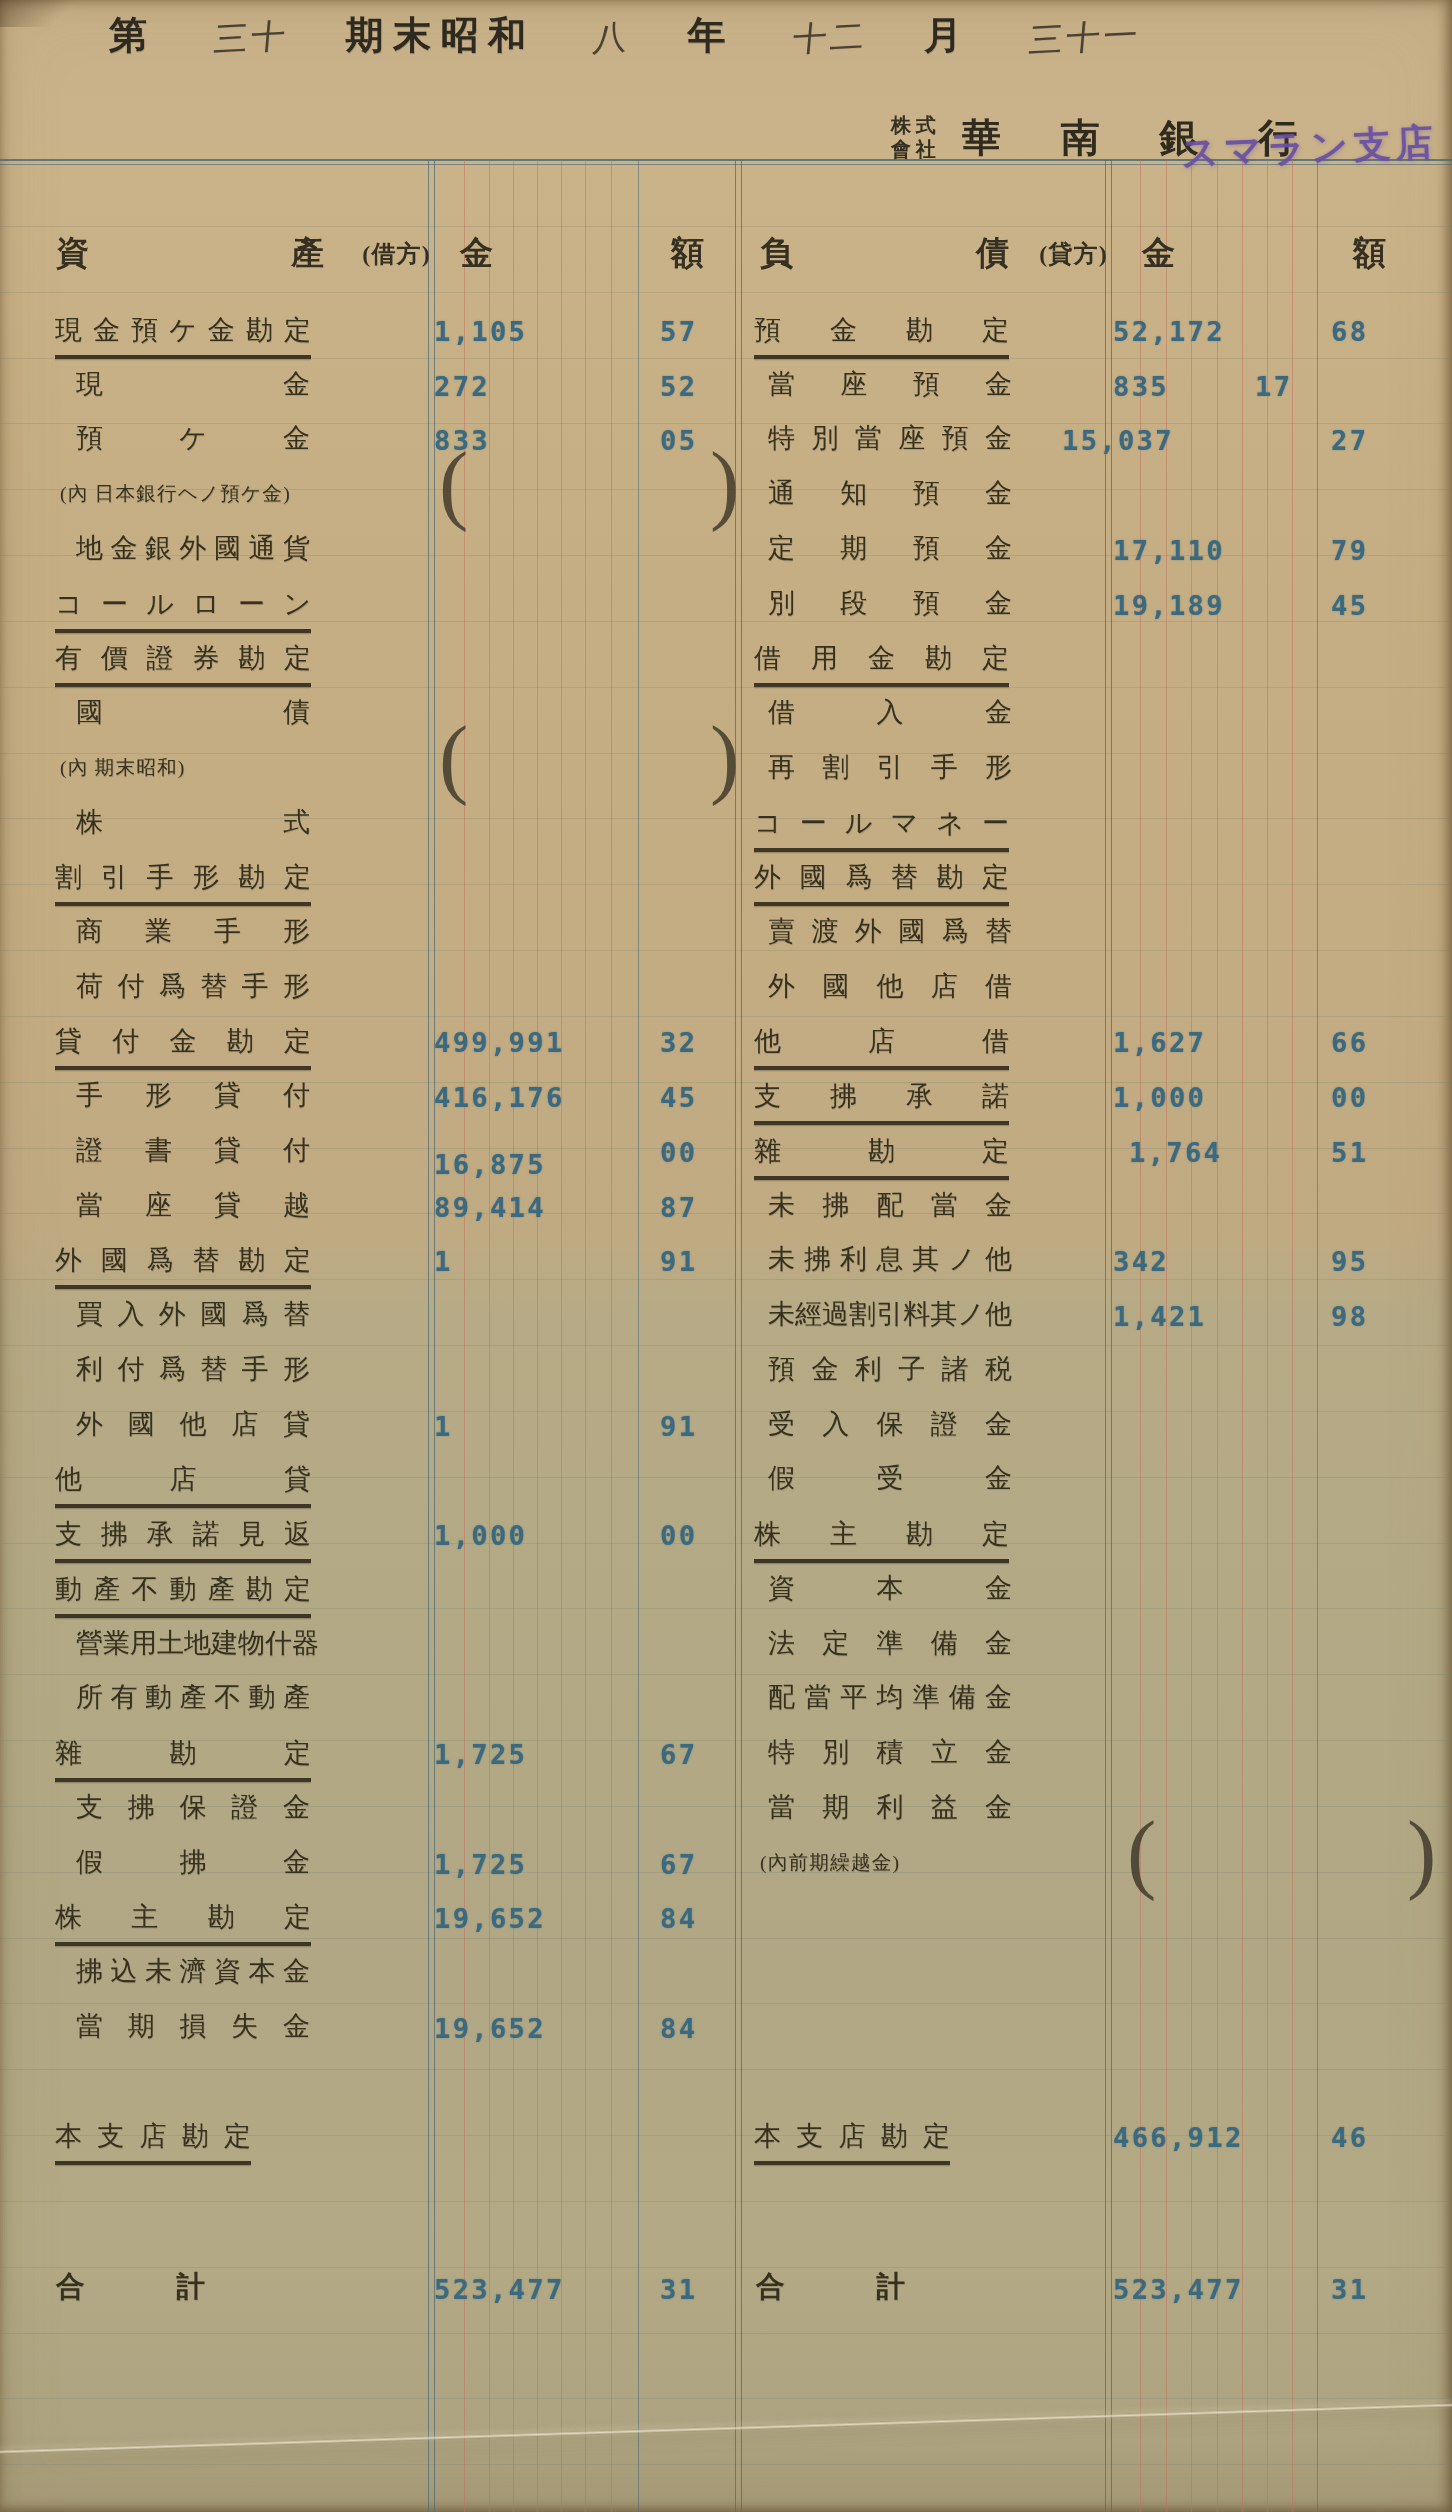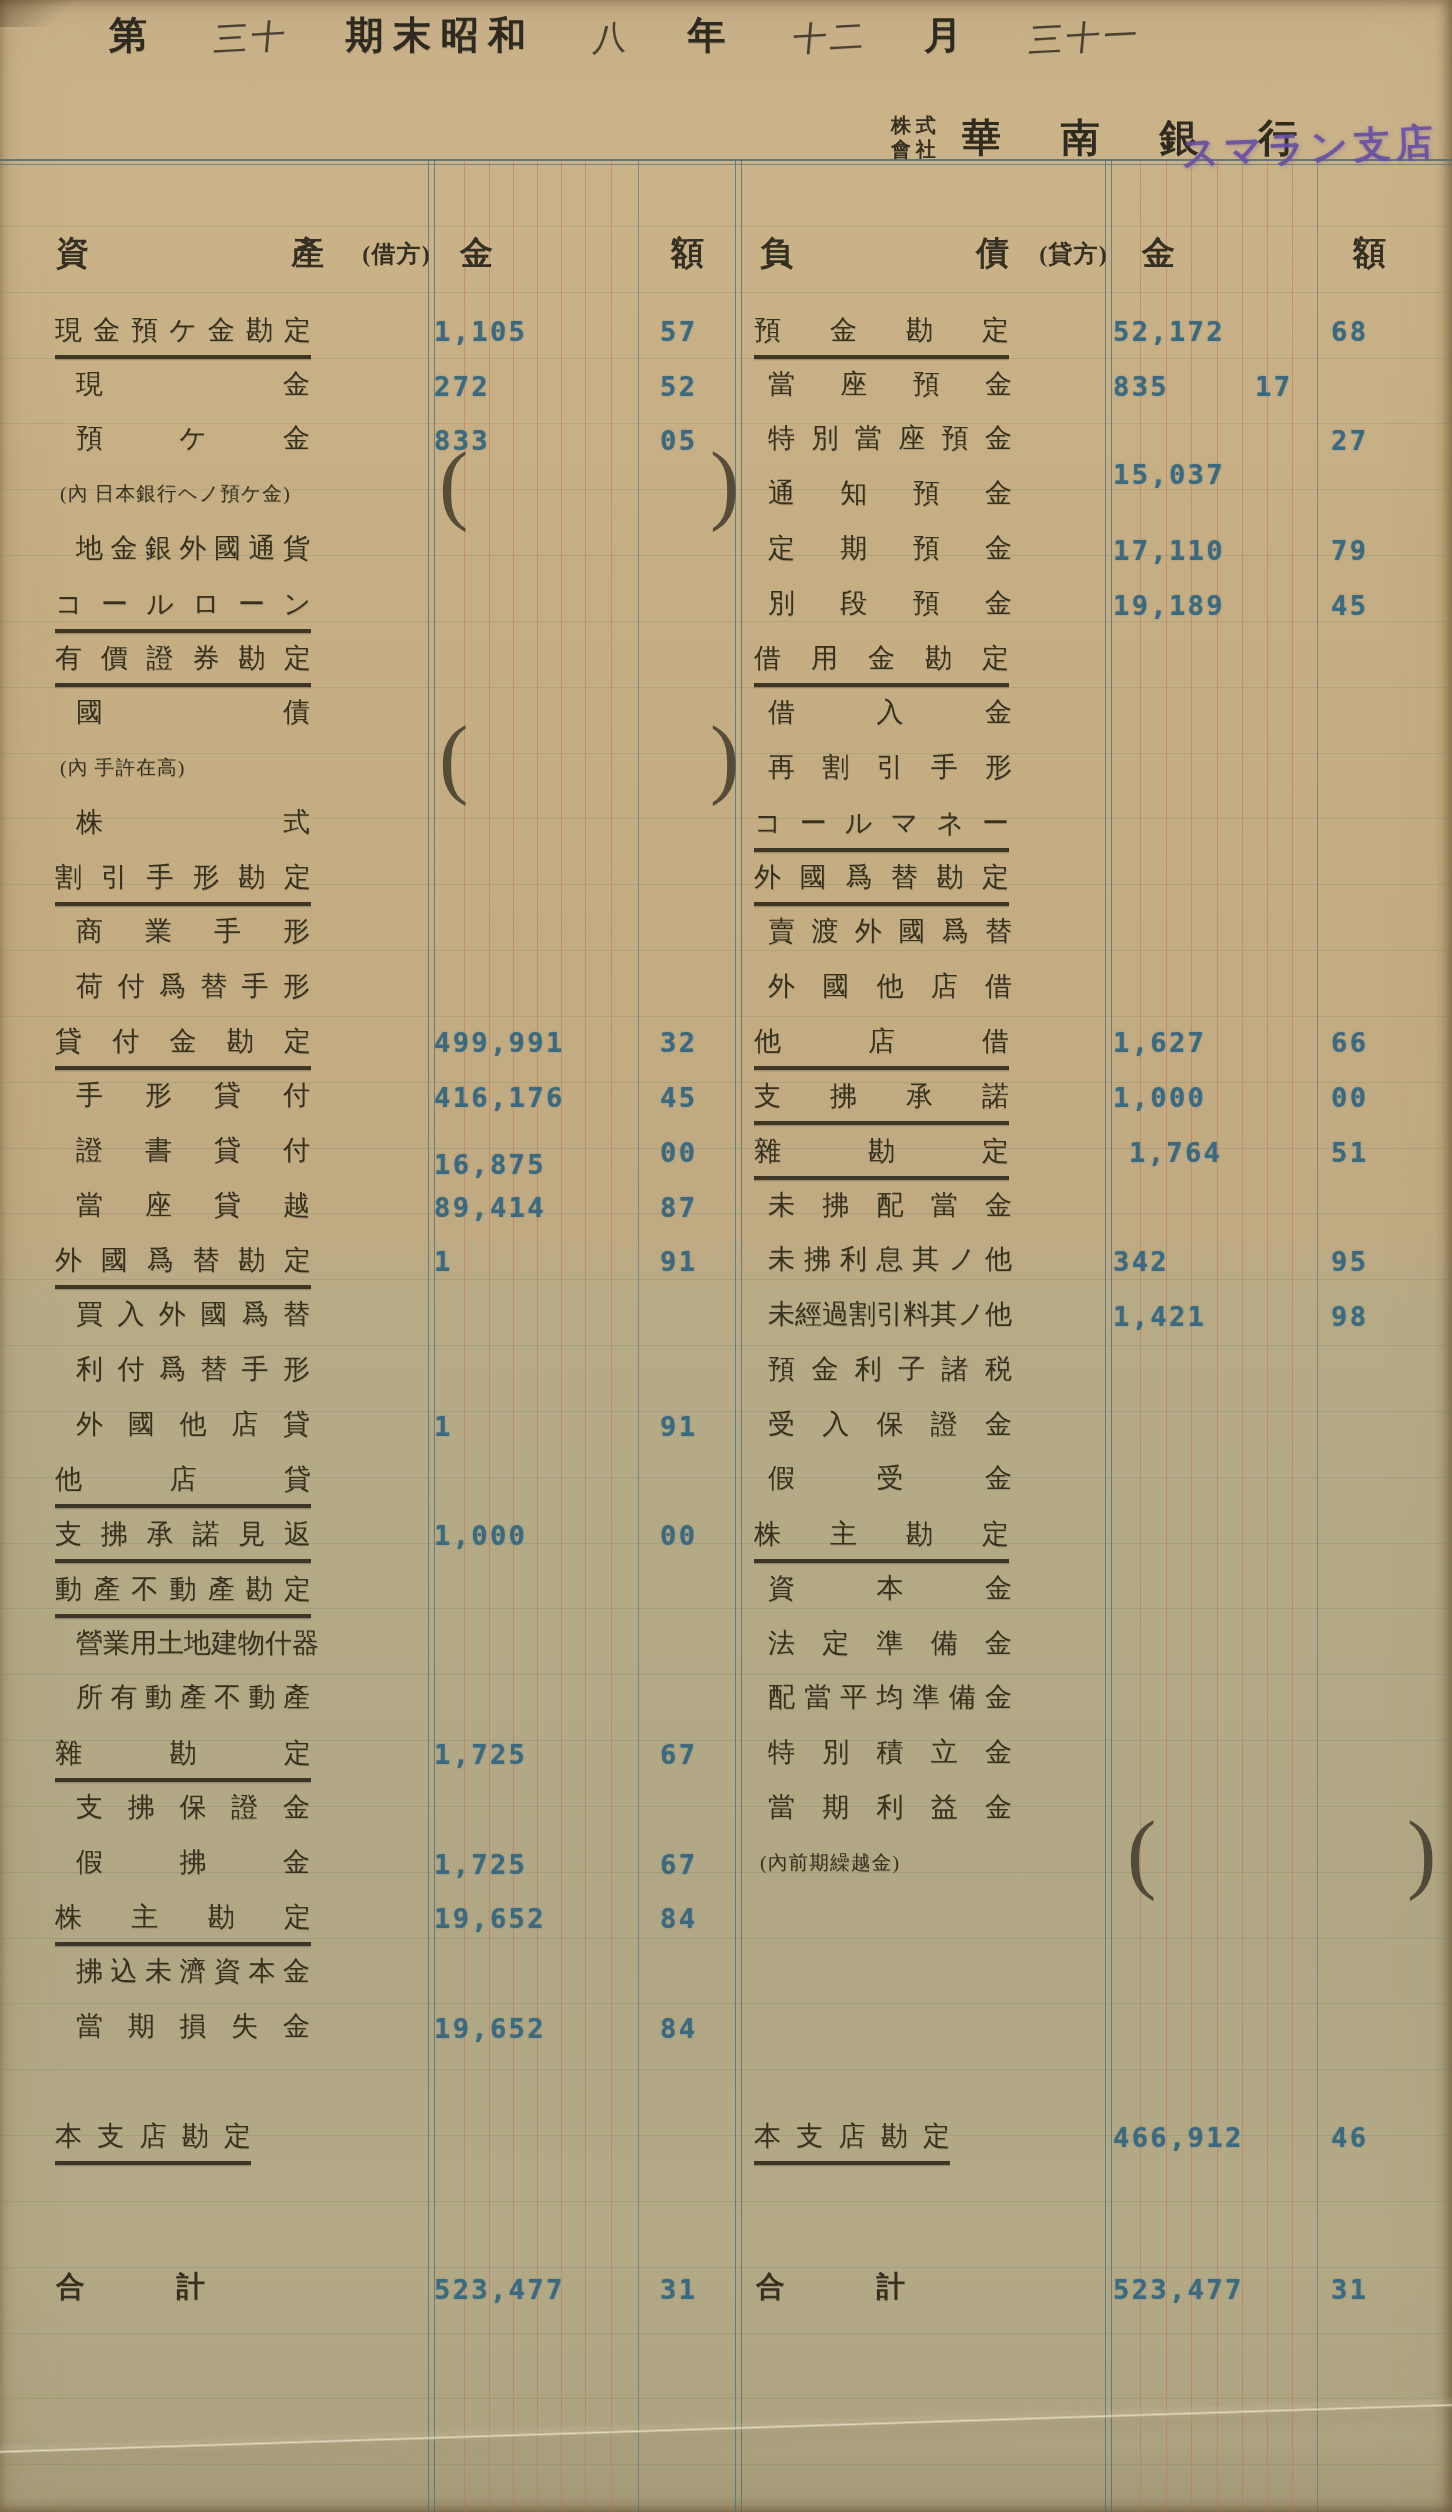--- a/index.html
+++ b/index.html
@@ -217,21 +217,21 @@
         <div class="num main" style="left: 434px; width: 199px;">833</div>
         <div class="num" style="left: 660px;">05</div>
         <div class="lbl" style="left: 768px; width: 244px;">
           <span>特</span>
           <span>別</span>
           <span>當</span>
           <span>座</span>
           <span>預</span>
           <span>金</span>
         </div>
-        <div class="num main" style="left: 1113px; width: 192px; margin-top: 34px;">15,037</div>
+        <div class="num main" style="left: 1062px; width: 192px;">15,037</div>
         <div class="num" style="left: 1331px;">27</div>
       </div>
       <div class="row" style="top: 466px;">
         <div class="lbl note" style="left: 60px;">(內 日本銀行ヘノ預ケ金)</div>
         <div class="bigparen" style="left: 439px;">(</div>
         <div class="bigparen" style="left: 710px;">)</div>
         <div class="lbl" style="left: 768px; width: 244px;">
           <span>通</span>
           <span>知</span>
           <span>預</span>
@@ -297,21 +297,21 @@
           <span>國</span>
           <span>債</span>
         </div>
         <div class="lbl" style="left: 768px; width: 244px;">
           <span>借</span>
           <span>入</span>
           <span>金</span>
         </div>
       </div>
       <div class="row" style="top: 740px;">
-        <div class="lbl note" style="left: 60px;">(內 手許在高)</div>
+        <div class="lbl note" style="left: 60px;">(內 期末昭和)</div>
         <div class="bigparen" style="left: 439px;">(</div>
         <div class="bigparen" style="left: 710px;">)</div>
         <div class="lbl" style="left: 768px; width: 244px;">
           <span>再</span>
           <span>割</span>
           <span>引</span>
           <span>手</span>
           <span>形</span>
         </div>
       </div>

